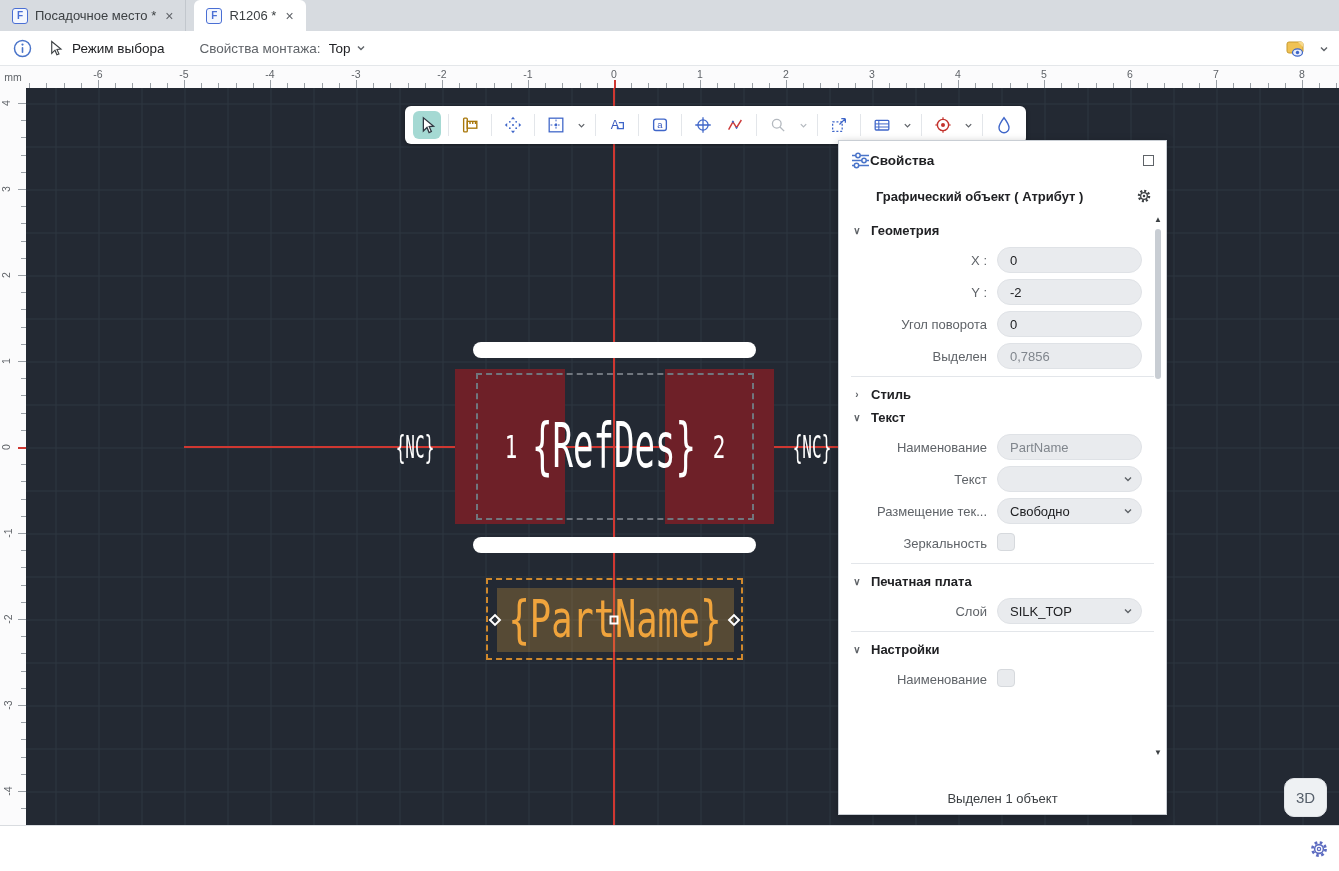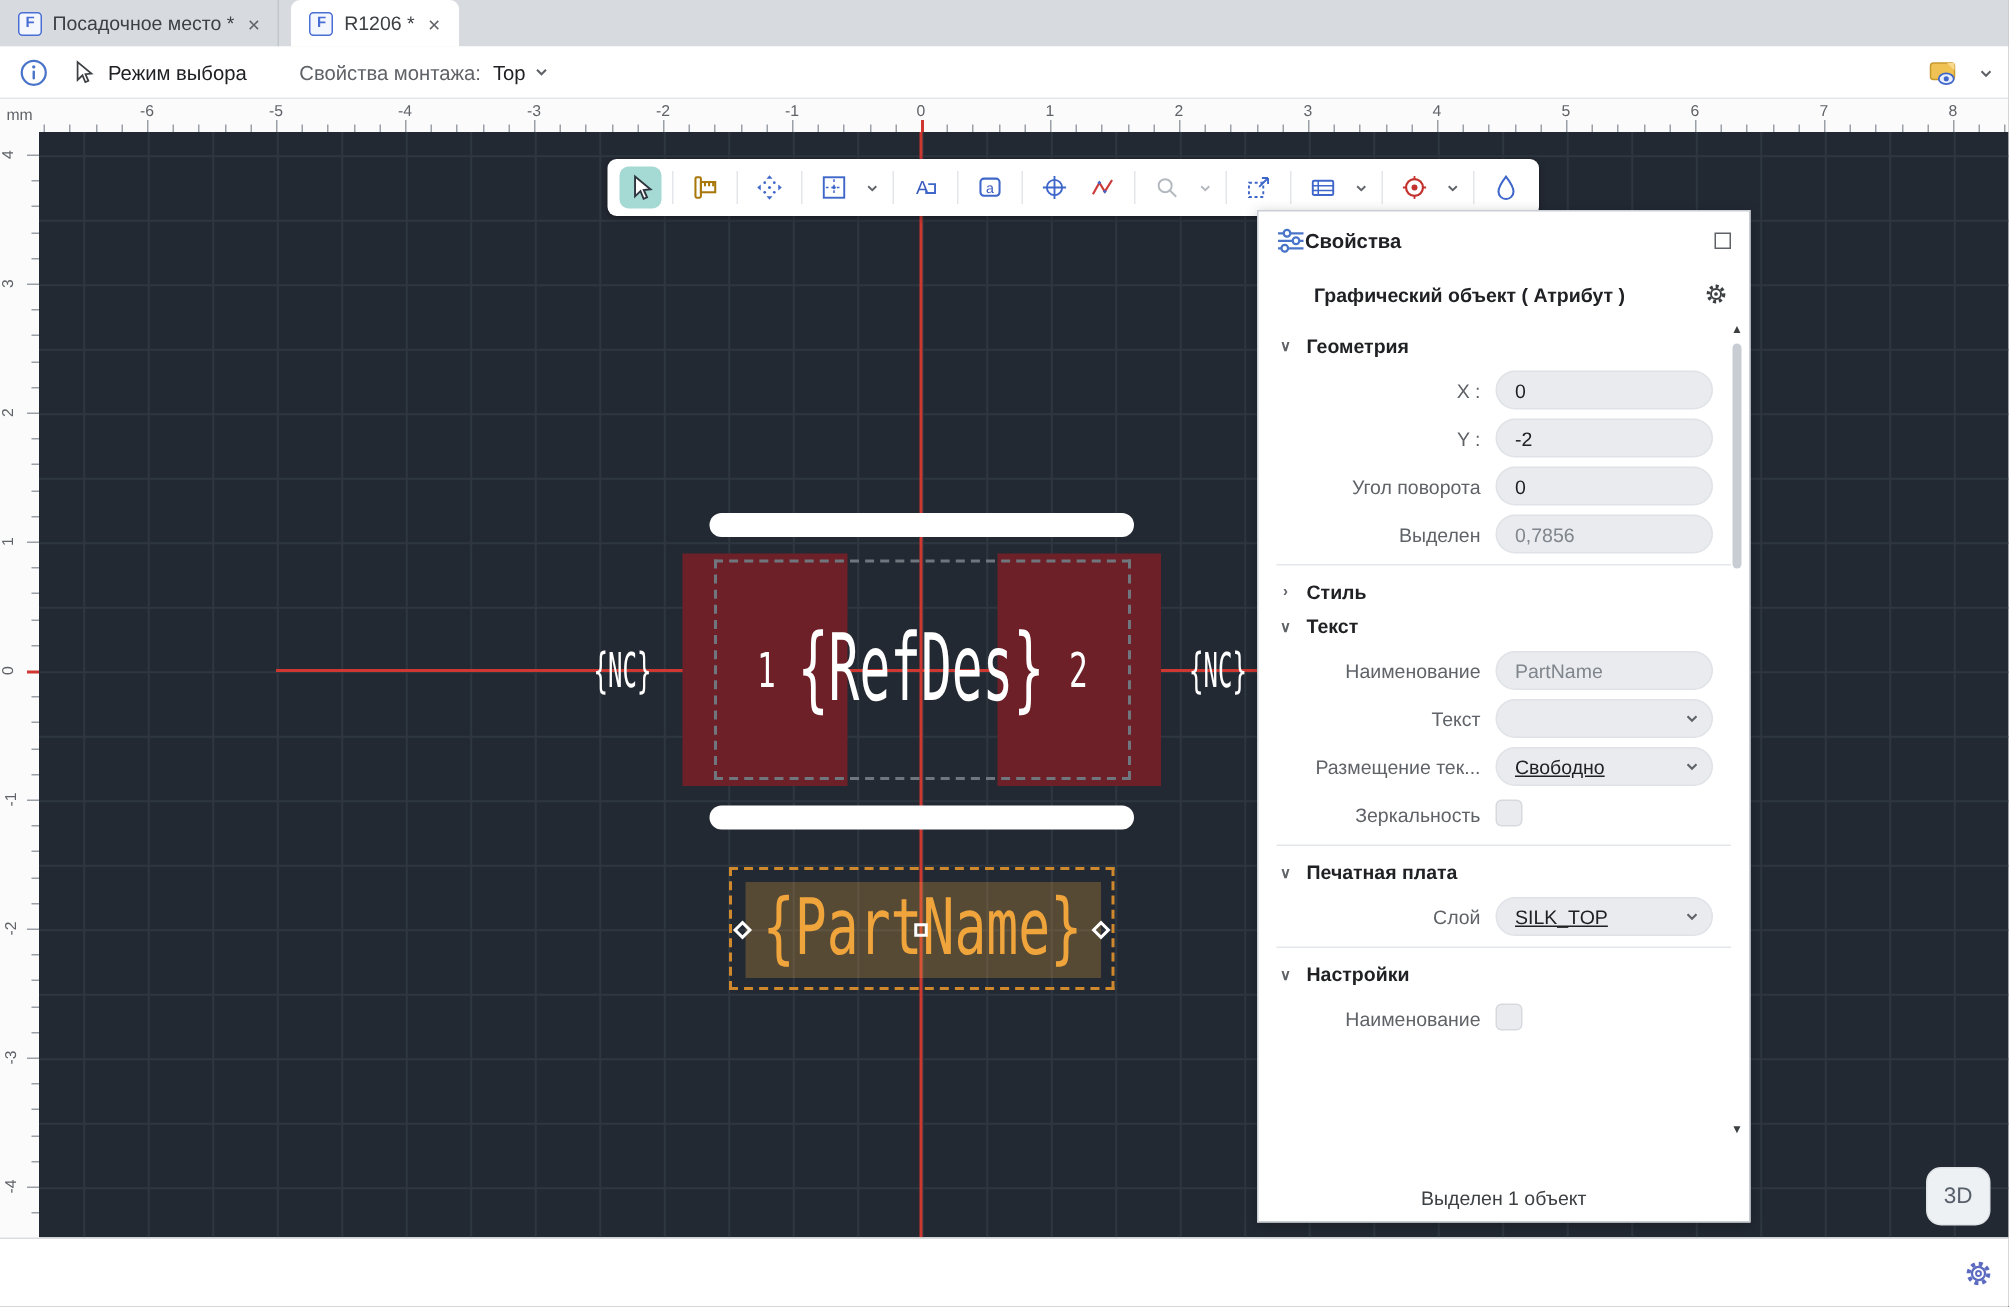--- a/index.html
+++ b/index.html
@@ -66,21 +66,21 @@
   .psearch input::placeholder { color:#9aa0a6; }
   .pbody { position:relative; height:546px; overflow:hidden; }
   .sechead { display:flex; align-items:center; gap:8px; padding:10px 0 6px 12px; font-weight:bold; color:#202124; }
   .sechev { color:#5f6368; font-size:10px; width:12px; display:inline-block; text-align:center; }
   .prow { display:flex; align-items:center; height:32px; }
   .plabel { flex:1; text-align:right; padding-right:10px; color:#5f6368; white-space:nowrap; overflow:hidden; }
   .pctl { width:145px; margin-right:24px; }
   .pinput { width:145px; height:26px; background:#e9ebee; border:1px solid #dfe2e6; border-radius:13px; padding:0 12px; font-size:13px; color:#202124; outline:none; font-family:"Liberation Sans",sans-serif; }
   .pinput.ro { color:#80868d; }
   .pselect { width:145px; height:26px; background:#e9ebee; border:1px solid #dfe2e6; border-radius:13px; padding:0 8px 0 12px; display:flex; align-items:center; color:#202124; }
-  .pselect .val { flex:1; white-space:nowrap; overflow:hidden; text-overflow:ellipsis;text-decoration:underline; }
+  .pselect .val { flex:1; white-space:nowrap; overflow:hidden; text-overflow:ellipsis; }
   .pcheck { width:18px; height:18px; background:#e9ebee; border:1px solid #d6d9dd; border-radius:4px; }
   .pdivider { border-top:1px solid #e3e6ea; margin:4px 12px 0 12px; }
   .align-ic { width:14px; height:14px; border:1.5px dashed #c3322c; margin-right:6px; display:flex; align-items:center; justify-content:center; flex:none; }
   .align-ic i { width:6px; height:6px; border:1.5px solid #c3322c; display:block; }
   .pfoot { position:absolute; left:0; bottom:8px; width:100%; text-align:center; color:#3c4043; }
   
   .pscroll { position:absolute; right:2px; top:2px; width:12px; height:542px; }
   .pscroll .arr { position:absolute; left:0; width:12px; text-align:center; font-size:8px; color:#3c4043; }
   .pscroll .thumb { position:absolute; left:3px; top:14px; width:6px; height:150px; background:#c8cdd3; border-radius:3px; }
 

